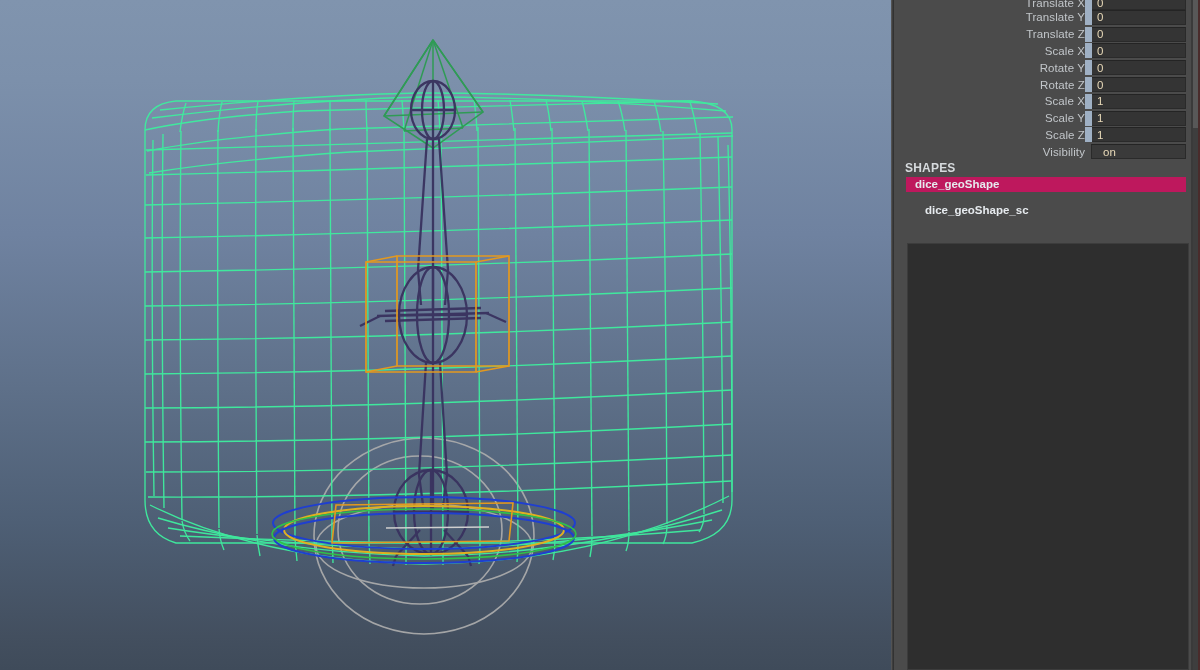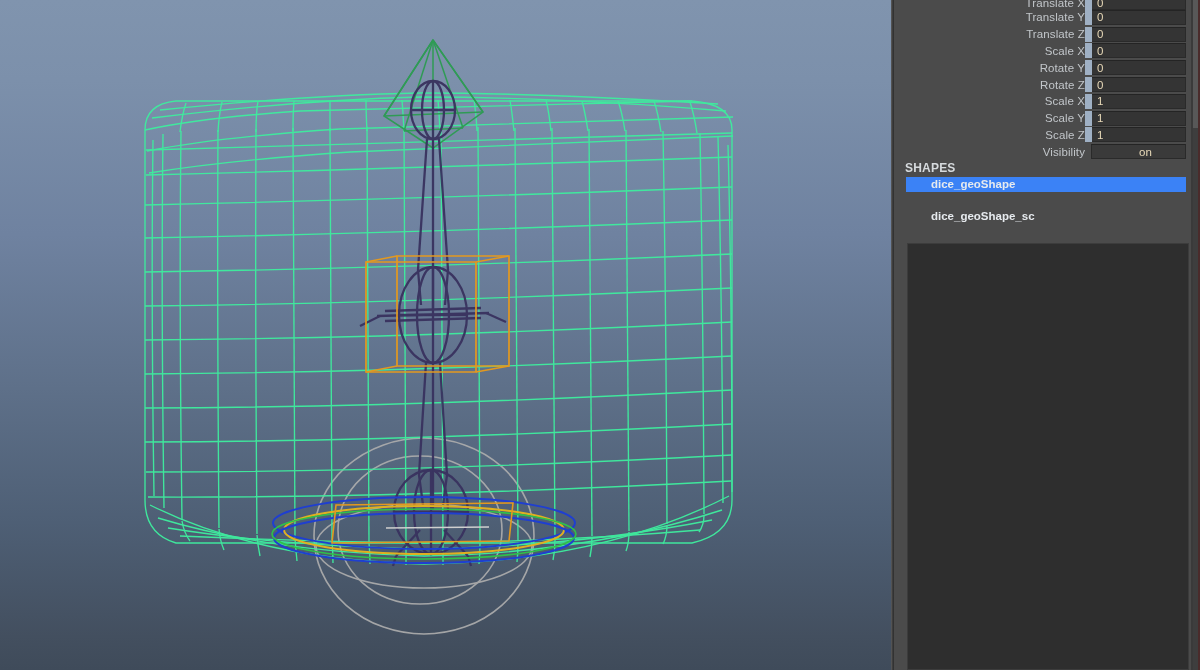--- a/index.html
+++ b/index.html
@@ -68,50 +68,49 @@
     width: 7px; height: 15px;
     background: #9fb0c4;
   }
   .attr-value {
     color: #e8d9b8;
     font-size: 11.5px;
     line-height: 14px;
     padding-left: 5px;
     white-space: nowrap;
   }
-  .attr-row.enum .attr-value { padding-left: 11px; margin-left: 36px; }
+  .attr-row.enum .attr-value { padding-left: 11px; }
   .attr-row.enum .attr-field { background: #3a3a3a; }
 
   .section-head {
     color: #d6dadd;
     font-size: 12px;
     font-weight: bold;
     padding: 2px 0 2px 11px;
     letter-spacing: .2px;
     height: 17px;
     line-height: 13px;
   }
   .list-row {
     height: 15px;
-    background: #3b82f6;
+    background: #be185d;
     margin: 0 14px 0 12px;
     display: flex;
     align-items: center;
-    padding-left: 16px;
   }
   .list-row .list-label {
     color: #e6eaee;
     font-size: 11.5px;
     font-weight: bold;
     padding-left: 9px;
     line-height: 13px;
   }
   .list-row.plain {
     background: transparent;
-    margin: 16px;
+    margin: 10px;
     padding-left: 21px;
     height: 17px;
   }
   .list-row.plain .list-label { padding-left: 0; }
 
   #node-area {
     position: absolute;
     left: 13px; top: 243px;
     width: 282px; height: 427px;
     background: #2e2e2e;

